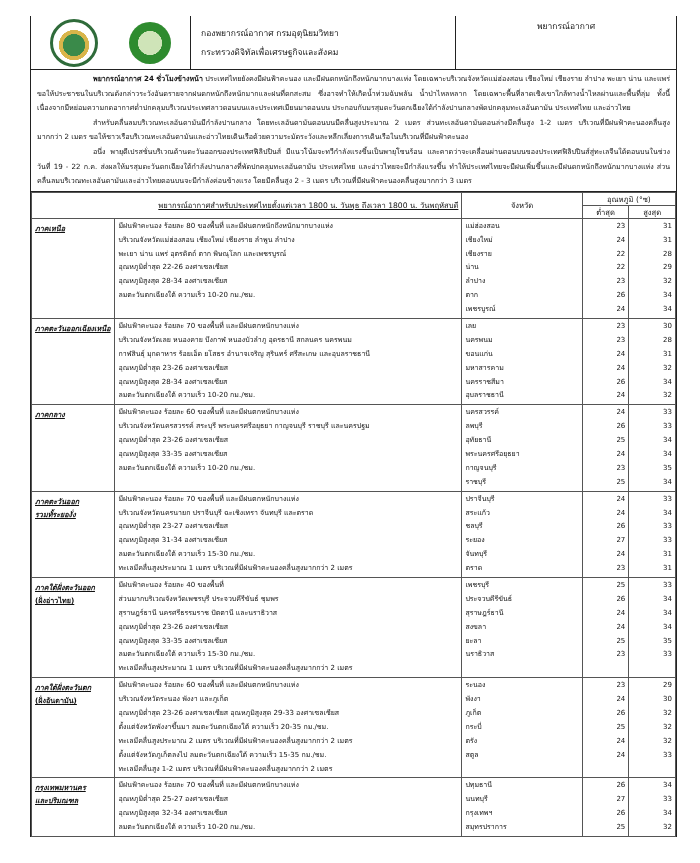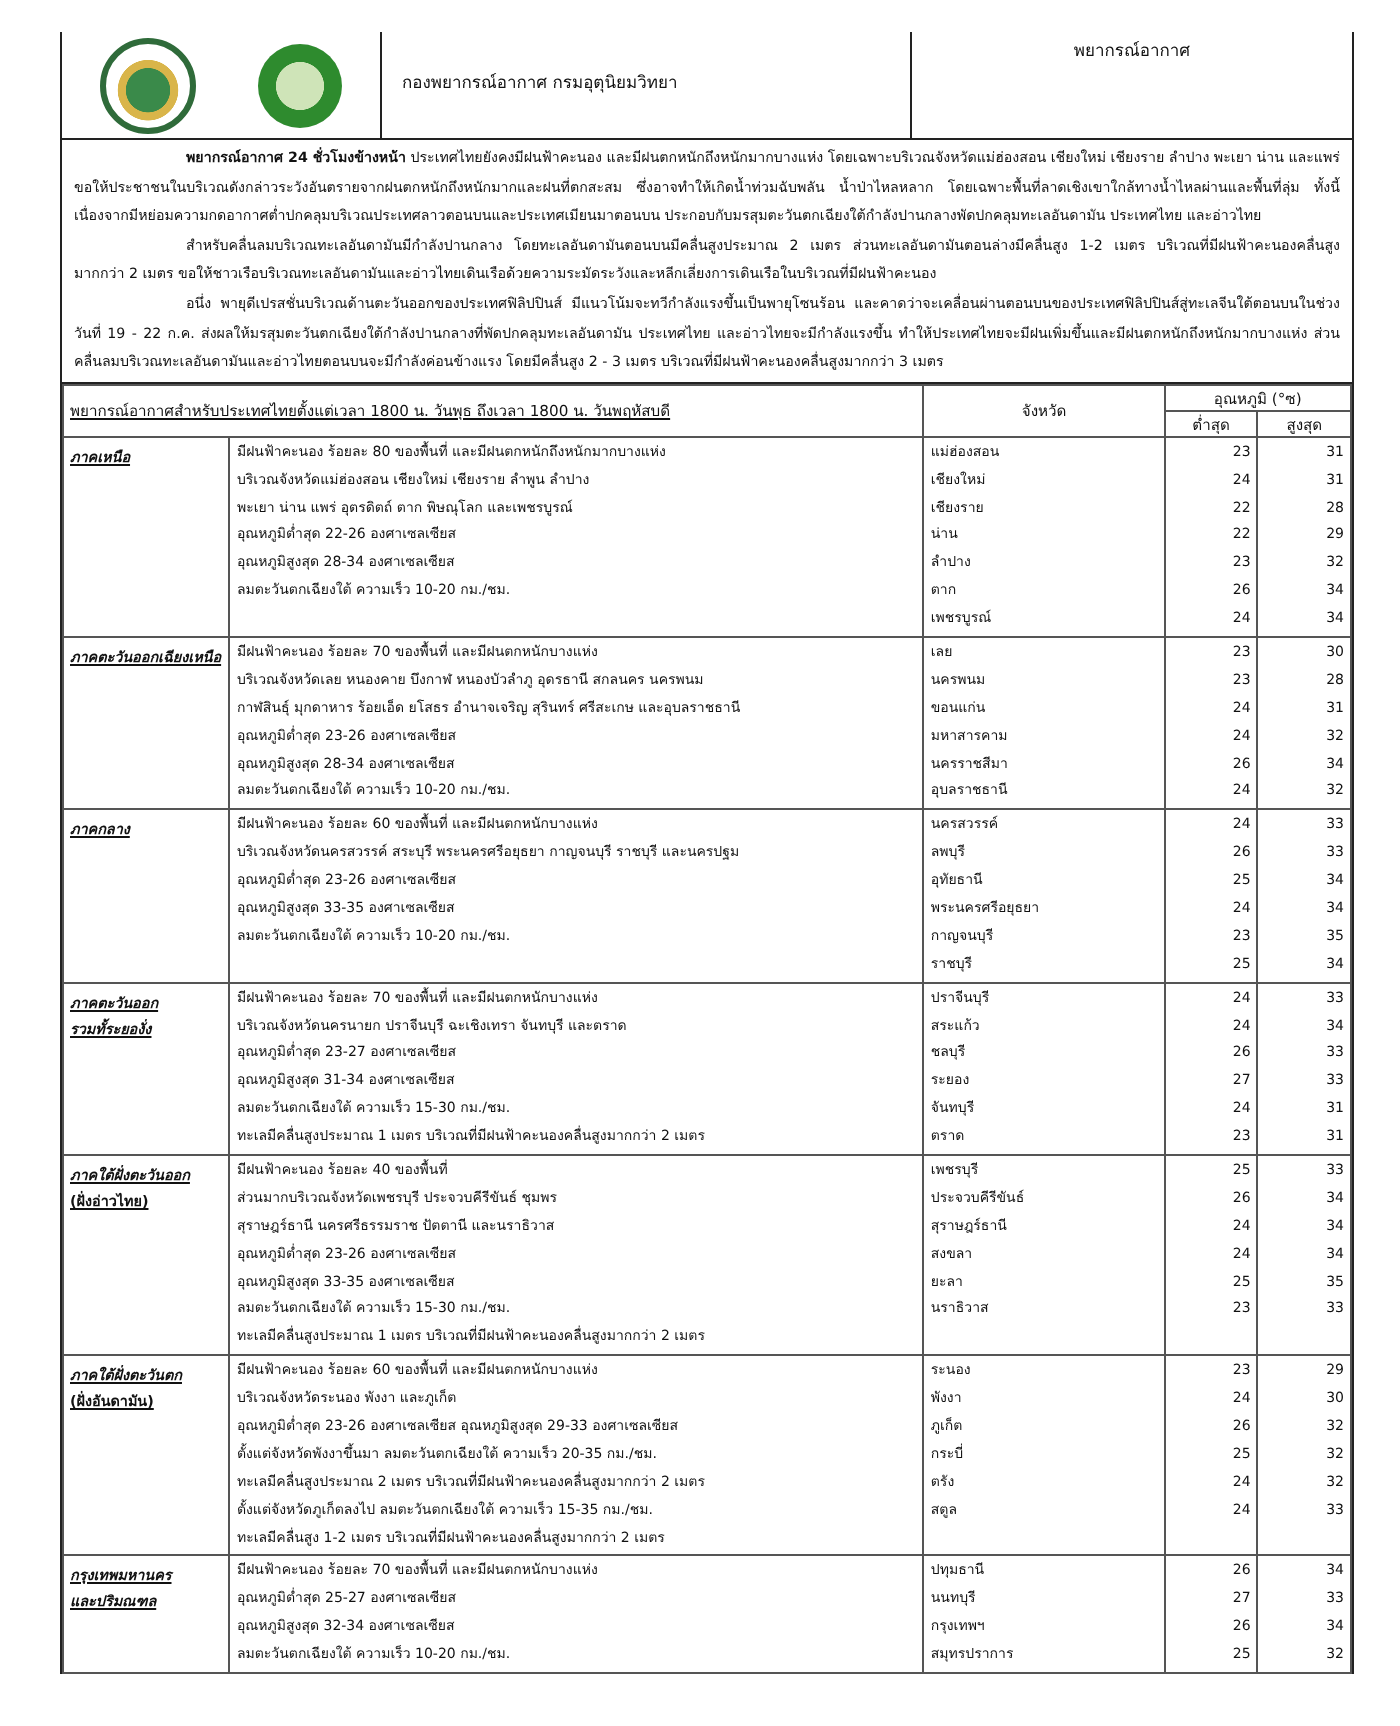--- a/index.html
+++ b/index.html
@@ -12,38 +12,39 @@
   .logo-a { border: 3px solid #2f6b3a; background: radial-gradient(circle at 50% 55%, #3a8a4a 0 35%, #d9b54a 36% 48%, #ffffff 49%); }
   .logo-b { background: radial-gradient(circle at 50% 50%, #cfe4b8 0 40%, #2e8b2e 41% 70%, #1f6b1f 71%); }
   .hdr-mid { flex: 1; display: flex; flex-direction: column; justify-content: center; padding-left: 10px; border-right: 1px solid #222; font-size: 8.5px; line-height: 19px; }
   .hdr-right { width: 220px; text-align: center; font-size: 8.5px; line-height: 14px; padding-top: 3px; }
   .intro { padding: 2px 6px 2px 6px; font-size: 7.1px; line-height: 14.6px; text-align: justify; border-bottom: 1px solid #222; }
   .intro p { margin: 0; text-indent: 56px; }
   .intro b { font-weight: bold; }
   table { border-collapse: collapse; width: 100%; table-layout: fixed; font-size: 7px; }
   th, td { border: 1px solid #555; padding: 0 3px; vertical-align: top; }
   th { font-weight: normal; font-size: 7.6px; }
-  .th-title { text-decoration: underline; text-align: left; vertical-align: middle; }
+  .th-title { text-decoration: underline; text-align: right; vertical-align: middle; }
   .region { text-decoration: underline; font-weight: bold; font-style: italic; font-size: 7.2px; padding-top: 3px; line-height: 13px; }
   .region .sub { display: block; text-decoration: none; font-weight: bold; font-style: normal; }
   .desc div, .prov div, .num div { height: 13.9px; line-height: 13.9px; white-space: nowrap; overflow: hidden; }
   .num { text-align: right; }
   td.desc, td.prov, td.num { padding-top: 1px; padding-bottom: 1px; }
 </style>
 </head>
 <body>
 
 <div class="page">
   <div class="hdr">
     <div class="hdr-logos">
       <div class="logo logo-a"></div>
       <div class="logo logo-b"></div>
     </div>
     <div class="hdr-mid">
       <div>กองพยากรณ์อากาศ กรมอุตุนิยมวิทยา</div>
+      <div>กระทรวงดิจิทัลเพื่อเศรษฐกิจและสังคม</div>
     </div>
     <div class="hdr-right">
       <div>พยากรณ์อากาศ</div>
     </div>
   </div>
 
   <div class="intro">
     <p><b>พยากรณ์อากาศ 24 ชั่วโมงข้างหน้า</b><span> ประเทศไทยยังคงมีฝนฟ้าคะนอง และมีฝนตกหนักถึงหนักมากบางแห่ง โดยเฉพาะบริเวณจังหวัดแม่ฮ่องสอน เชียงใหม่ เชียงราย ลำปาง พะเยา น่าน และแพร่ ขอให้ประชาชนในบริเวณดังกล่าวระวังอันตรายจากฝนตกหนักถึงหนักมากและฝนที่ตกสะสม ซึ่งอาจทำให้เกิดน้ำท่วมฉับพลัน น้ำป่าไหลหลาก โดยเฉพาะพื้นที่ลาดเชิงเขาใกล้ทางน้ำไหลผ่านและพื้นที่ลุ่ม ทั้งนี้เนื่องจากมีหย่อมความกดอากาศต่ำปกคลุมบริเวณประเทศลาวตอนบนและประเทศเมียนมาตอนบน ประกอบกับมรสุมตะวันตกเฉียงใต้กำลังปานกลางพัดปกคลุมทะเลอันดามัน ประเทศไทย และอ่าวไทย</span></p>
     <p>สำหรับคลื่นลมบริเวณทะเลอันดามันมีกำลังปานกลาง โดยทะเลอันดามันตอนบนมีคลื่นสูงประมาณ 2 เมตร ส่วนทะเลอันดามันตอนล่างมีคลื่นสูง 1-2 เมตร บริเวณที่มีฝนฟ้าคะนองคลื่นสูงมากกว่า 2 เมตร ขอให้ชาวเรือบริเวณทะเลอันดามันและอ่าวไทยเดินเรือด้วยความระมัดระวังและหลีกเลี่ยงการเดินเรือในบริเวณที่มีฝนฟ้าคะนอง</p>
     <p>อนึ่ง พายุดีเปรสชั่นบริเวณด้านตะวันออกของประเทศฟิลิปปินส์ มีแนวโน้มจะทวีกำลังแรงขึ้นเป็นพายุโซนร้อน และคาดว่าจะเคลื่อนผ่านตอนบนของประเทศฟิลิปปินส์สู่ทะเลจีนใต้ตอนบนในช่วงวันที่ 19 - 22 ก.ค. ส่งผลให้มรสุมตะวันตกเฉียงใต้กำลังปานกลางที่พัดปกคลุมทะเลอันดามัน ประเทศไทย และอ่าวไทยจะมีกำลังแรงขึ้น ทำให้ประเทศไทยจะมีฝนเพิ่มขึ้นและมีฝนตกหนักถึงหนักมากบางแห่ง ส่วนคลื่นลมบริเวณทะเลอันดามันและอ่าวไทยตอนบนจะมีกำลังค่อนข้างแรง โดยมีคลื่นสูง 2 - 3 เมตร บริเวณที่มีฝนฟ้าคะนองคลื่นสูงมากกว่า 3 เมตร</p>

